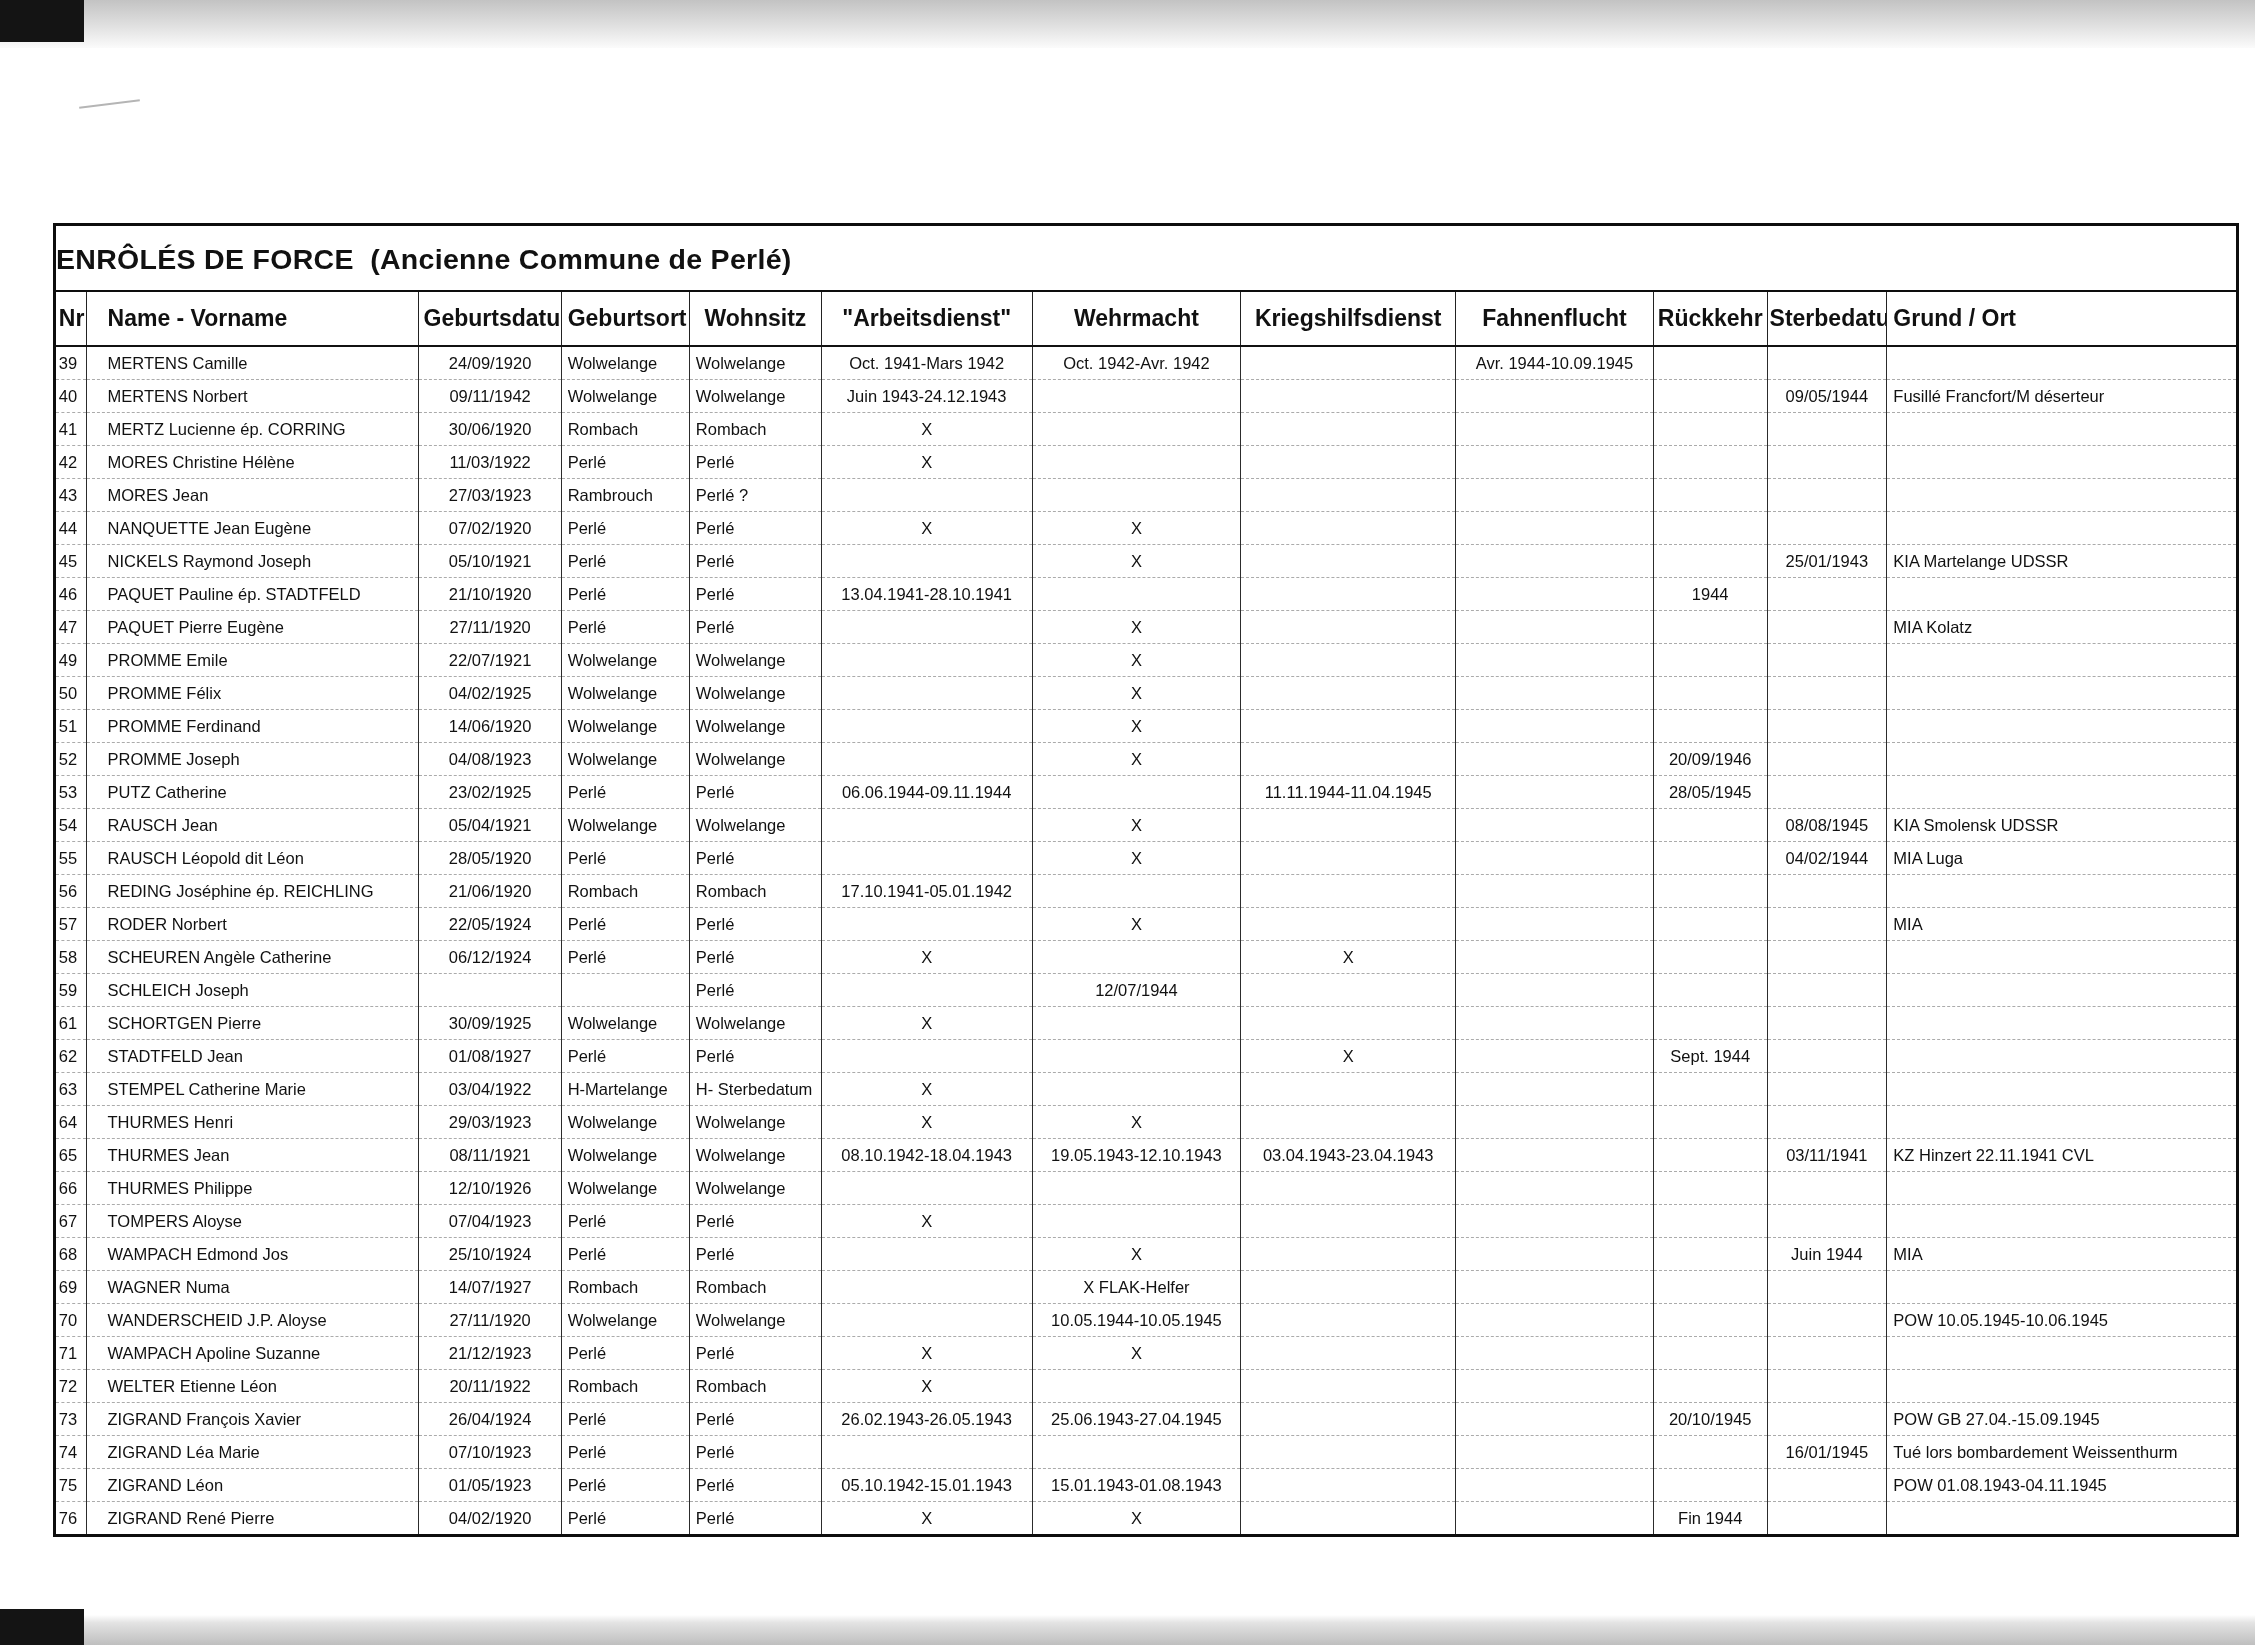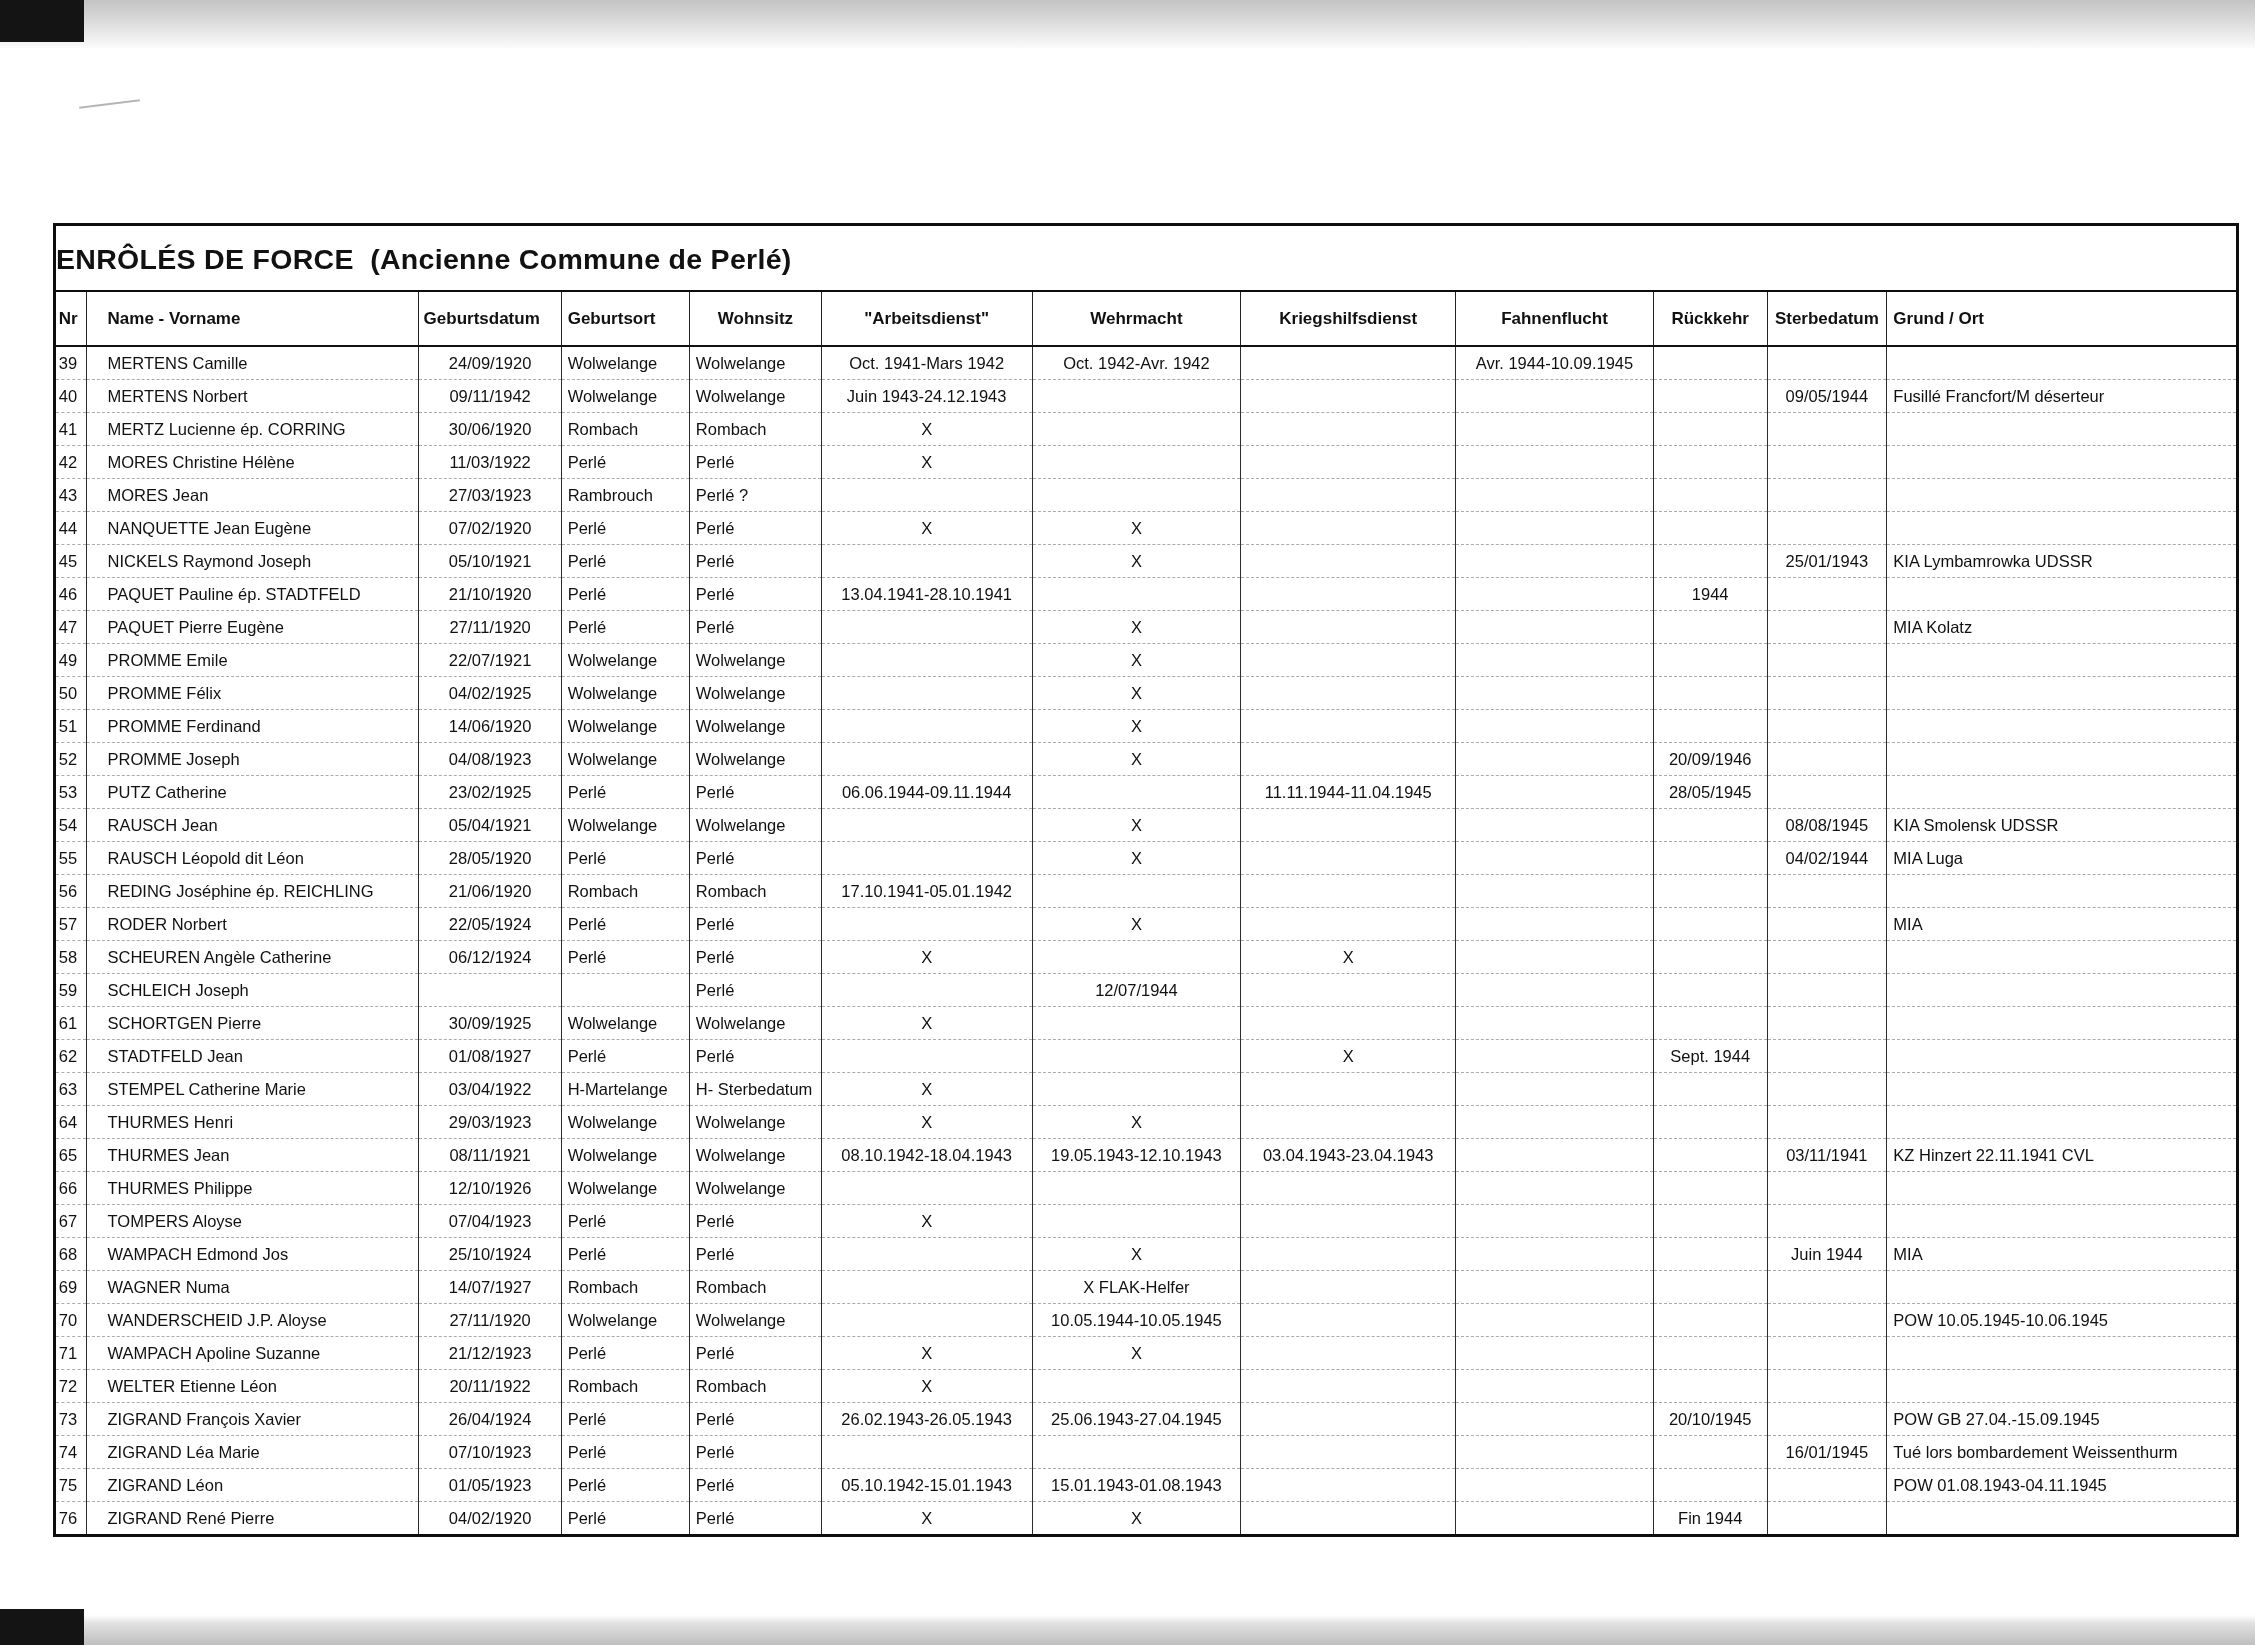--- a/index.html
+++ b/index.html
@@ -27,21 +27,21 @@
     border:3.7px solid #0d0d0d; background:#fff;
   }
   .table-title {
     height:64px; line-height:66px; text-align:left;
     font-weight:700; font-size:28.5px; letter-spacing:0.3px;
     border-bottom:2.8px solid #0d0d0d;
     white-space:pre;
   }
   table { border-collapse:collapse; table-layout:fixed; width:100%; }
   th {
-    font-weight:700; font-size:17px; height:53px;
+    font-weight:700; font-size:23px; height:53px;
     border-right:1.4px solid #222; border-bottom:2.8px solid #111;
     text-align:center; padding:0 1.8px; vertical-align:middle;
     white-space:nowrap; overflow:hidden;
   }
   td {
     font-size:16.5px; height:32px;
     border-right:1.4px solid #2c2c2c; border-bottom:0.9px dashed #ababab;
     text-align:center; padding:0 2.8px; vertical-align:middle;
     white-space:nowrap; overflow:hidden;
   }
@@ -188,21 +188,21 @@
           <td class="col-1">NICKELS Raymond Joseph</td>
           <td class="col-2">05/10/1921</td>
           <td class="col-3">Perlé</td>
           <td class="col-4">Perlé</td>
           <td class="col-5"></td>
           <td class="col-6">X</td>
           <td class="col-7"></td>
           <td class="col-8"></td>
           <td class="col-9"></td>
           <td class="col-10">25/01/1943</td>
-          <td class="col-11">KIA Lymbamrowka UDSSR</td>
+          <td class="col-11">KIA Martelange UDSSR</td>
         </tr>
         <tr>
           <td class="col-0">46</td>
           <td class="col-1">PAQUET Pauline ép. STADTFELD</td>
           <td class="col-2">21/10/1920</td>
           <td class="col-3">Perlé</td>
           <td class="col-4">Perlé</td>
           <td class="col-5">13.04.1941-28.10.1941</td>
           <td class="col-6"></td>
           <td class="col-7"></td>

